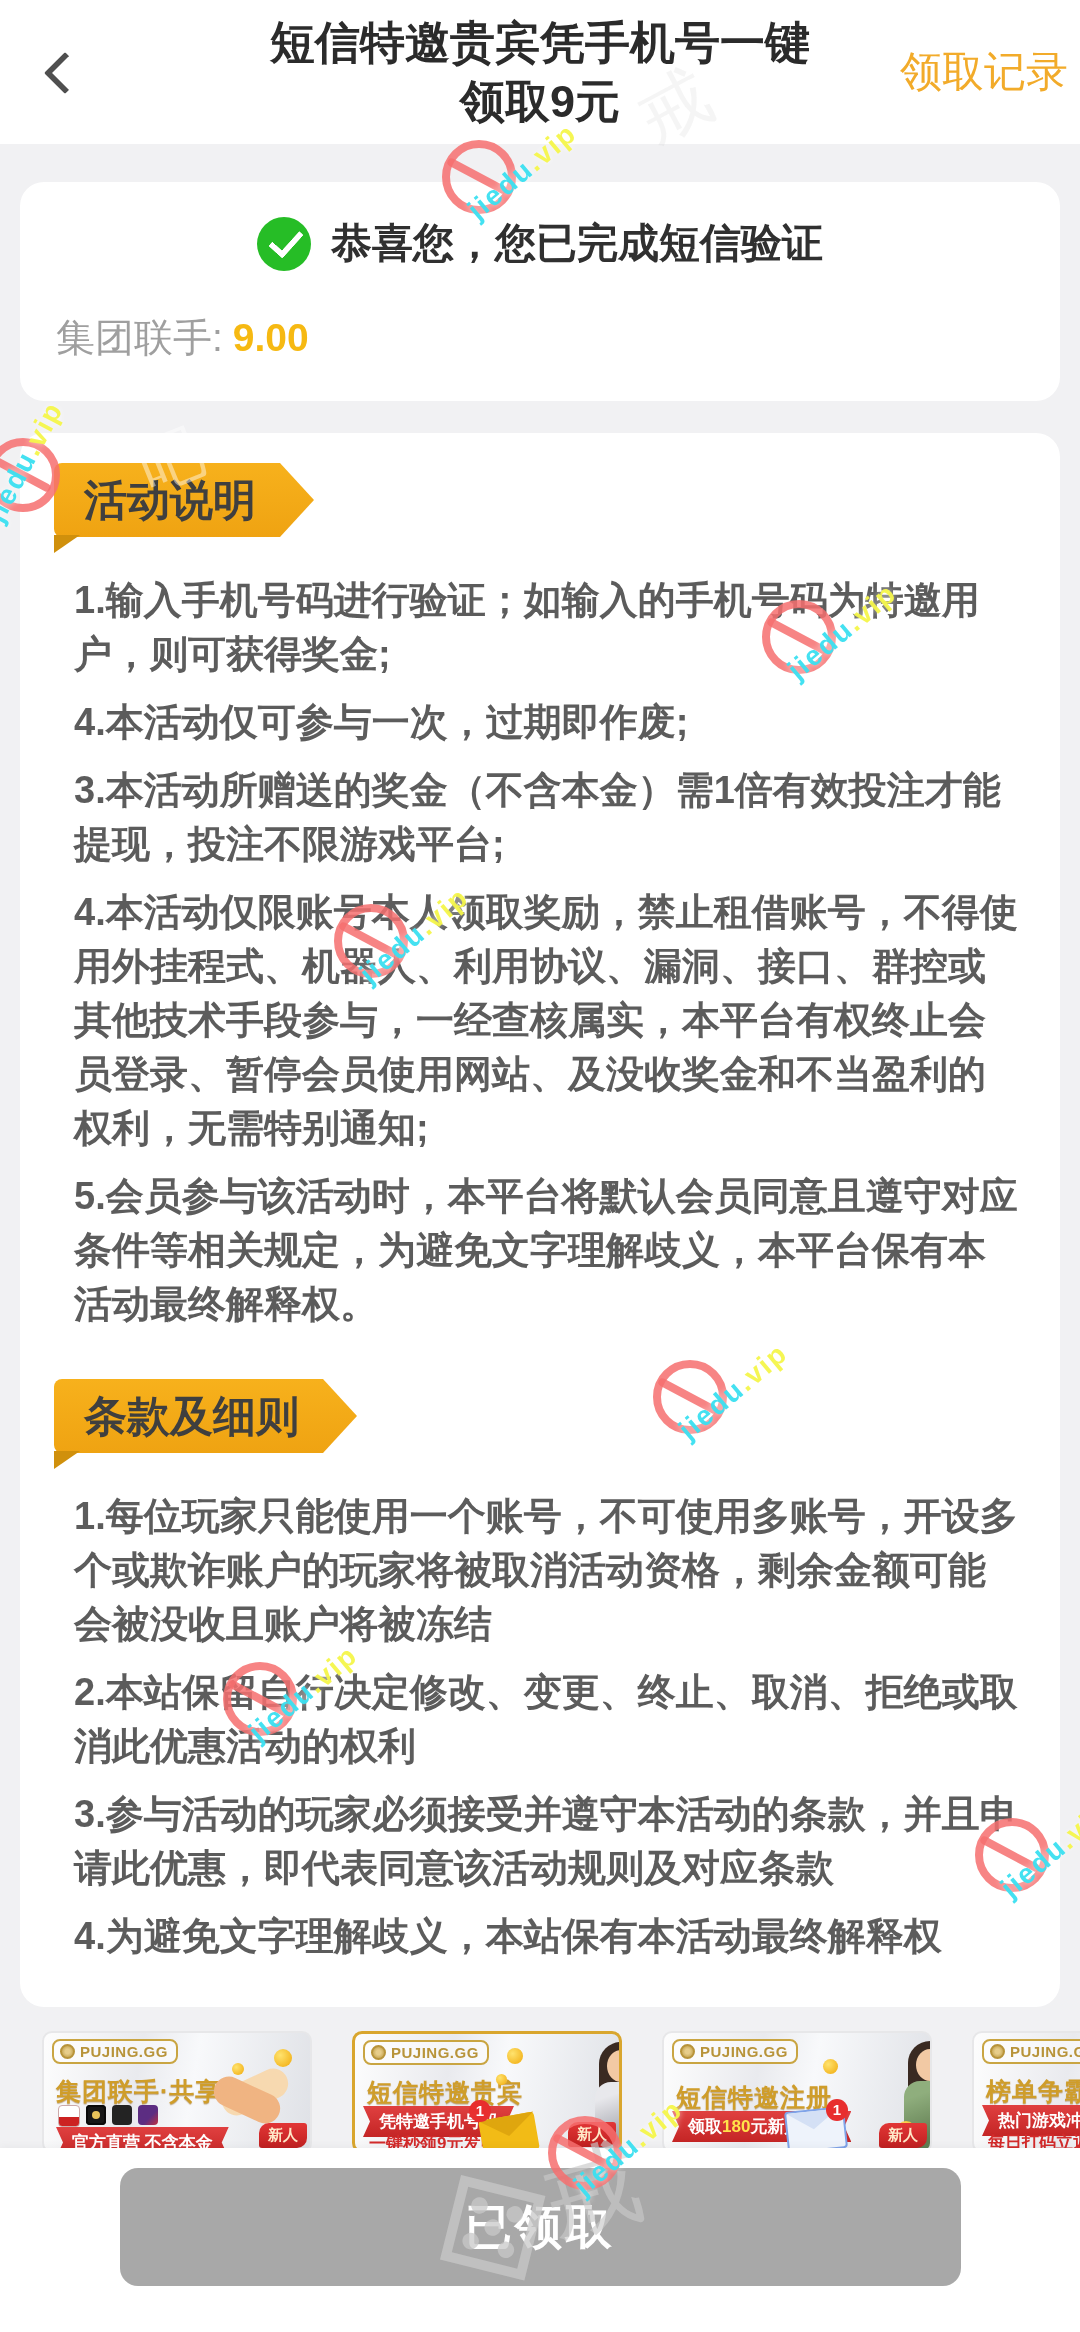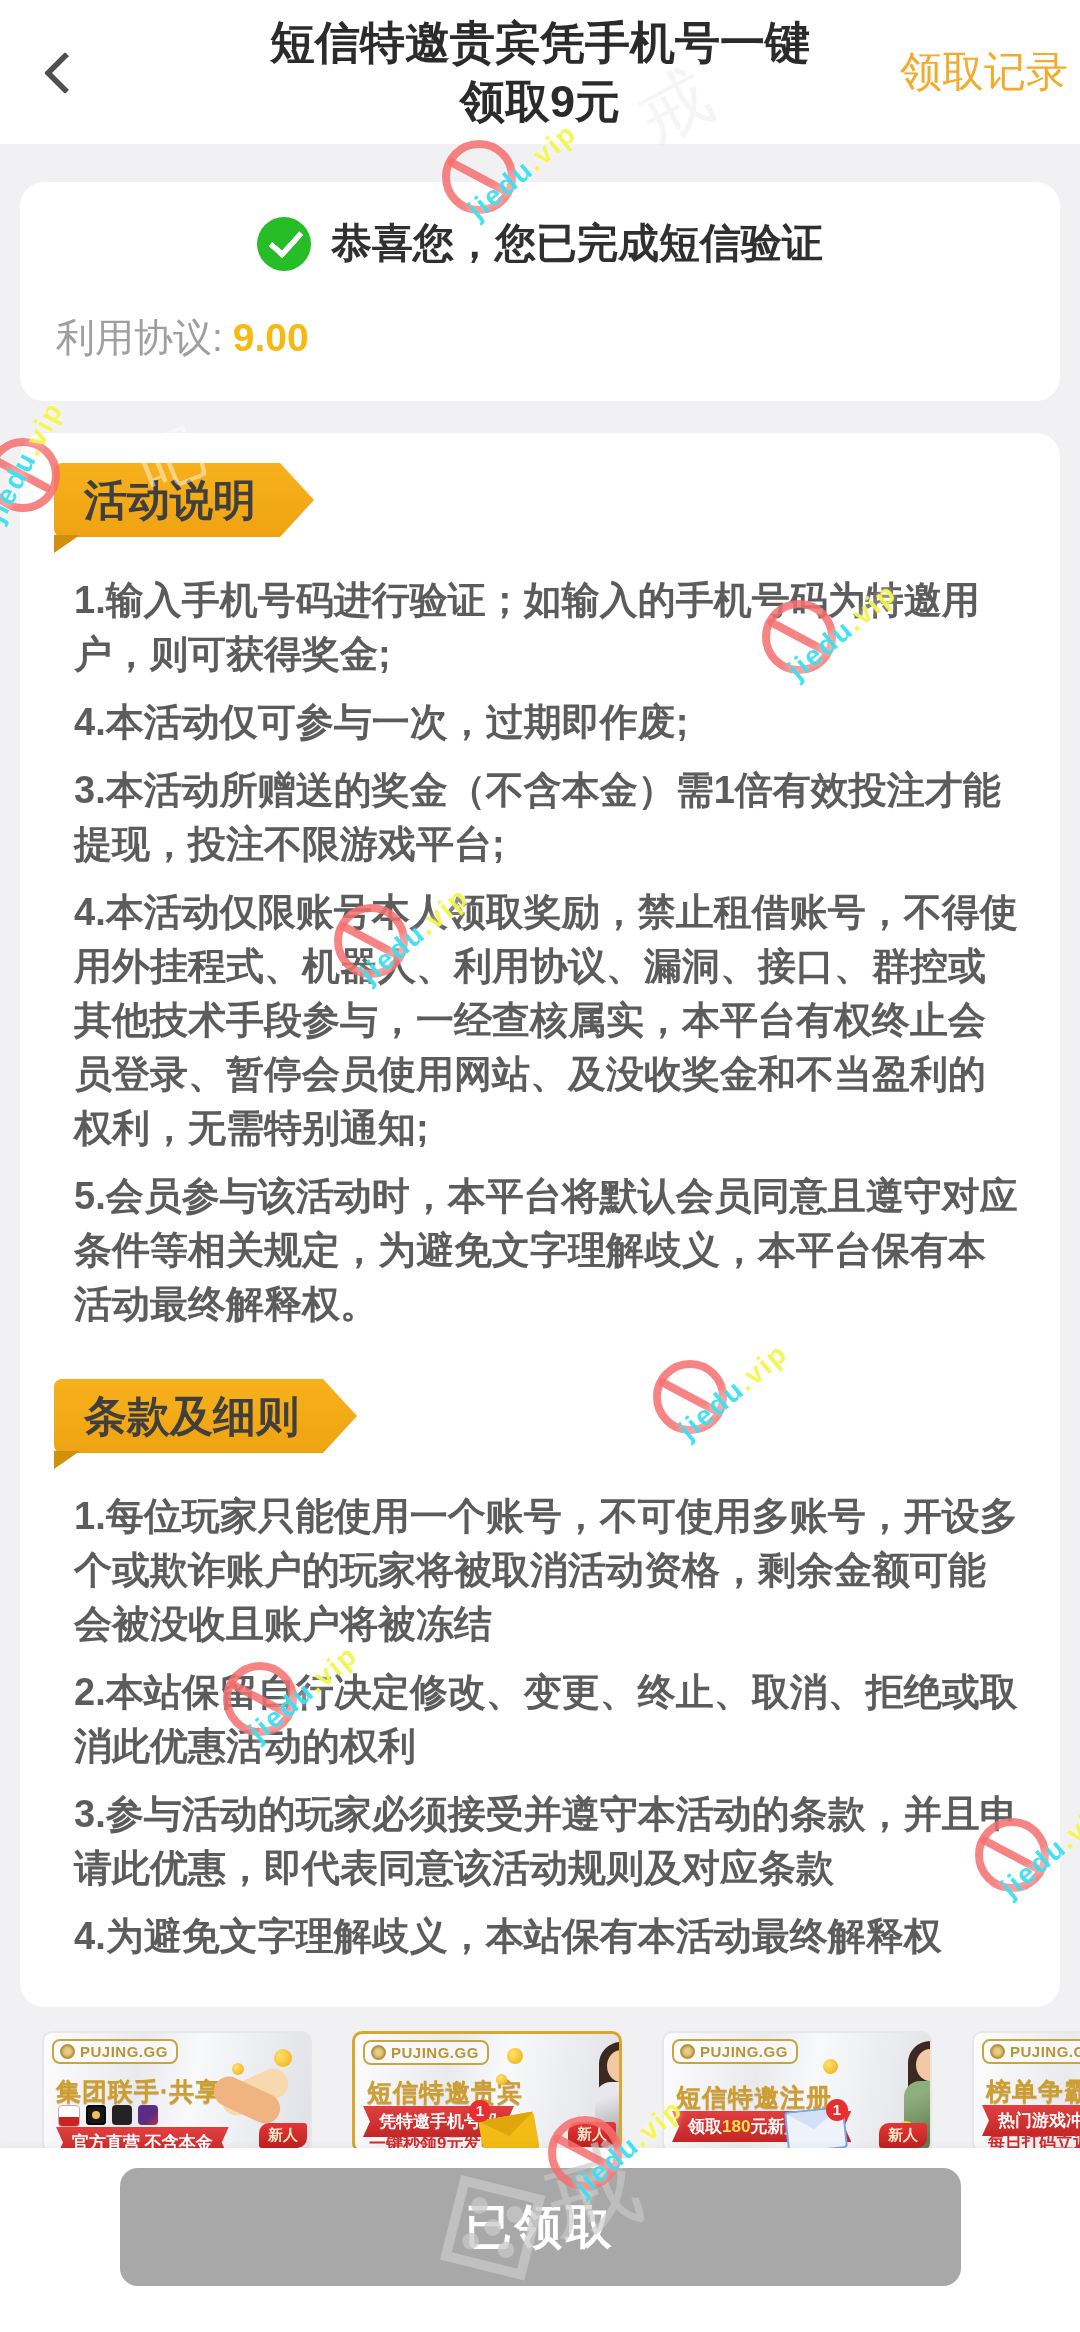--- a/index.html
+++ b/index.html
@@ -105,21 +105,21 @@
     <div class="page-title">短信特邀贵宾凭手机号一键领取9元</div>
     <div class="records-link">领取记录</div>
   </div>
 
   <div class="card status-card">
     <div class="status-row">
       <span class="check-circle"></span>
       <span class="status-msg">恭喜您，您已完成短信验证</span>
     </div>
     <div class="prize-row">
-      <span>利用协议:</span><span class="prize-value">9.00</span>
+      <span>集团联手:</span><span class="prize-value">9.00</span>
     </div>
   </div>
 
   <div class="card rules-card">
     <div class="ribbon-wrap">
       <div class="ribbon">活动说明</div>
       <div class="ribbon-fold"></div>
     </div>
     <p class="rule first">1.输入手机号码进行验证；如输入的手机号码为特邀用户，则可获得奖金;</p>
     <p class="rule">4.本活动仅可参与一次，过期即作废;</p>

